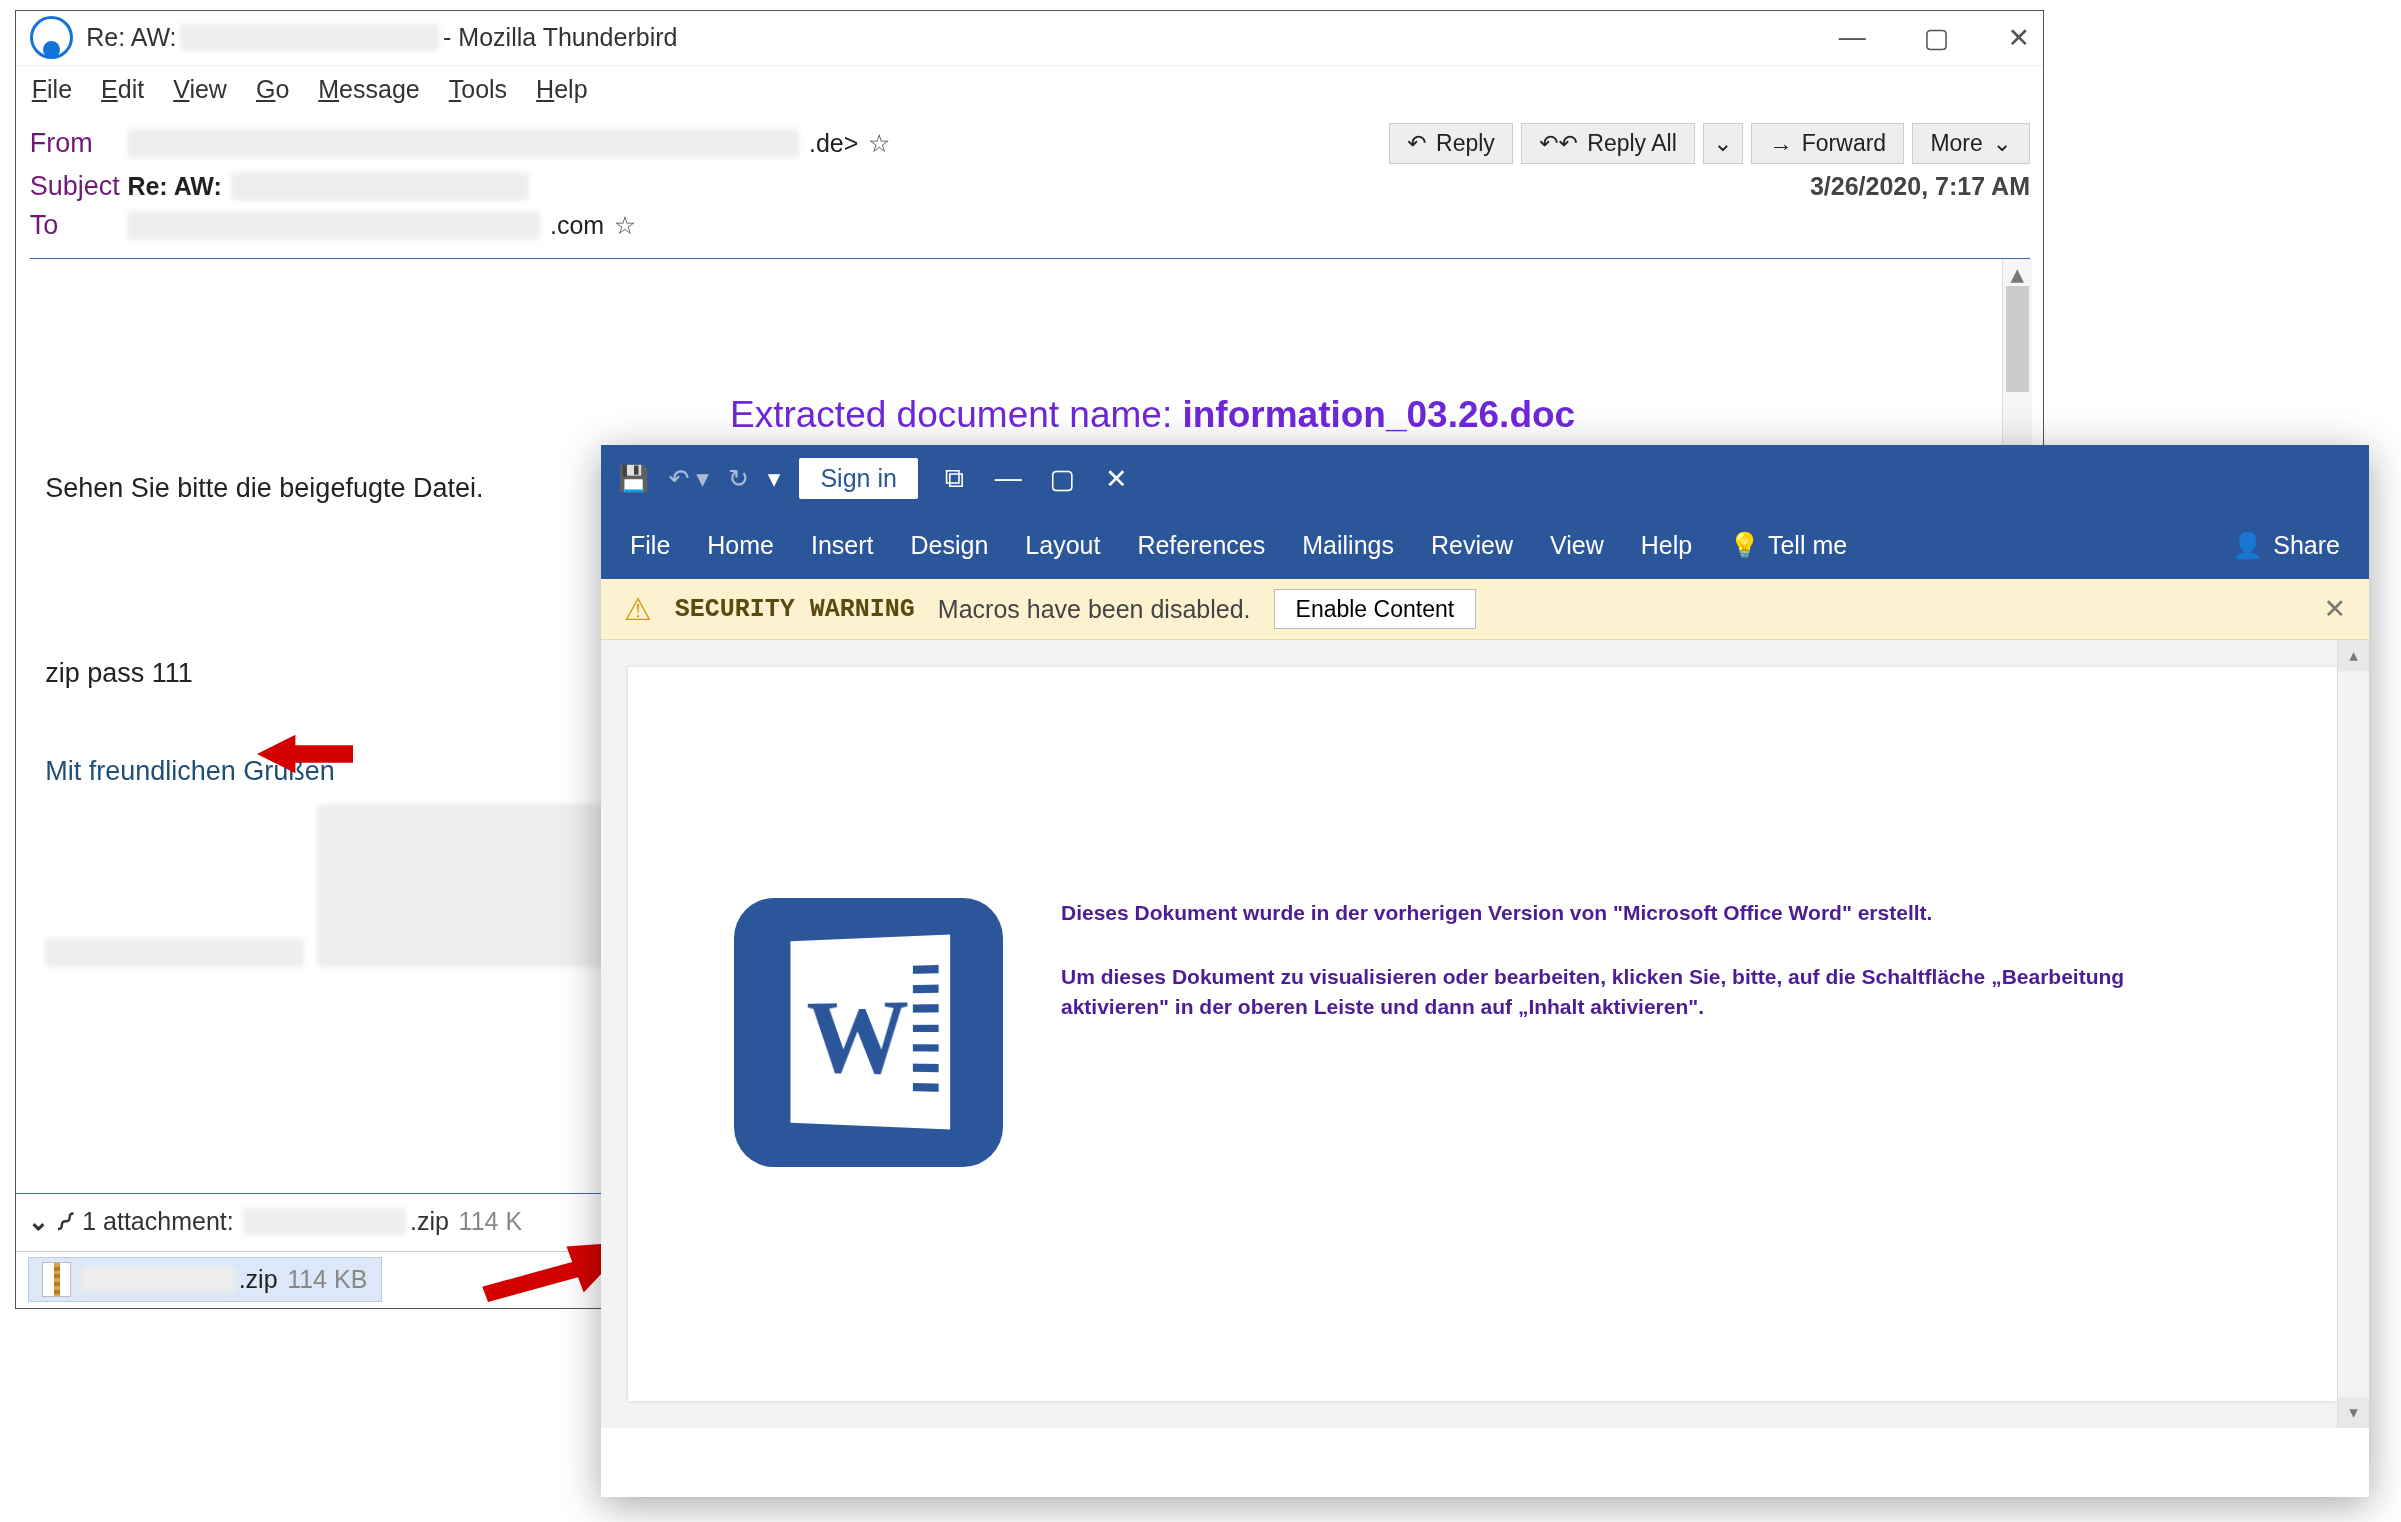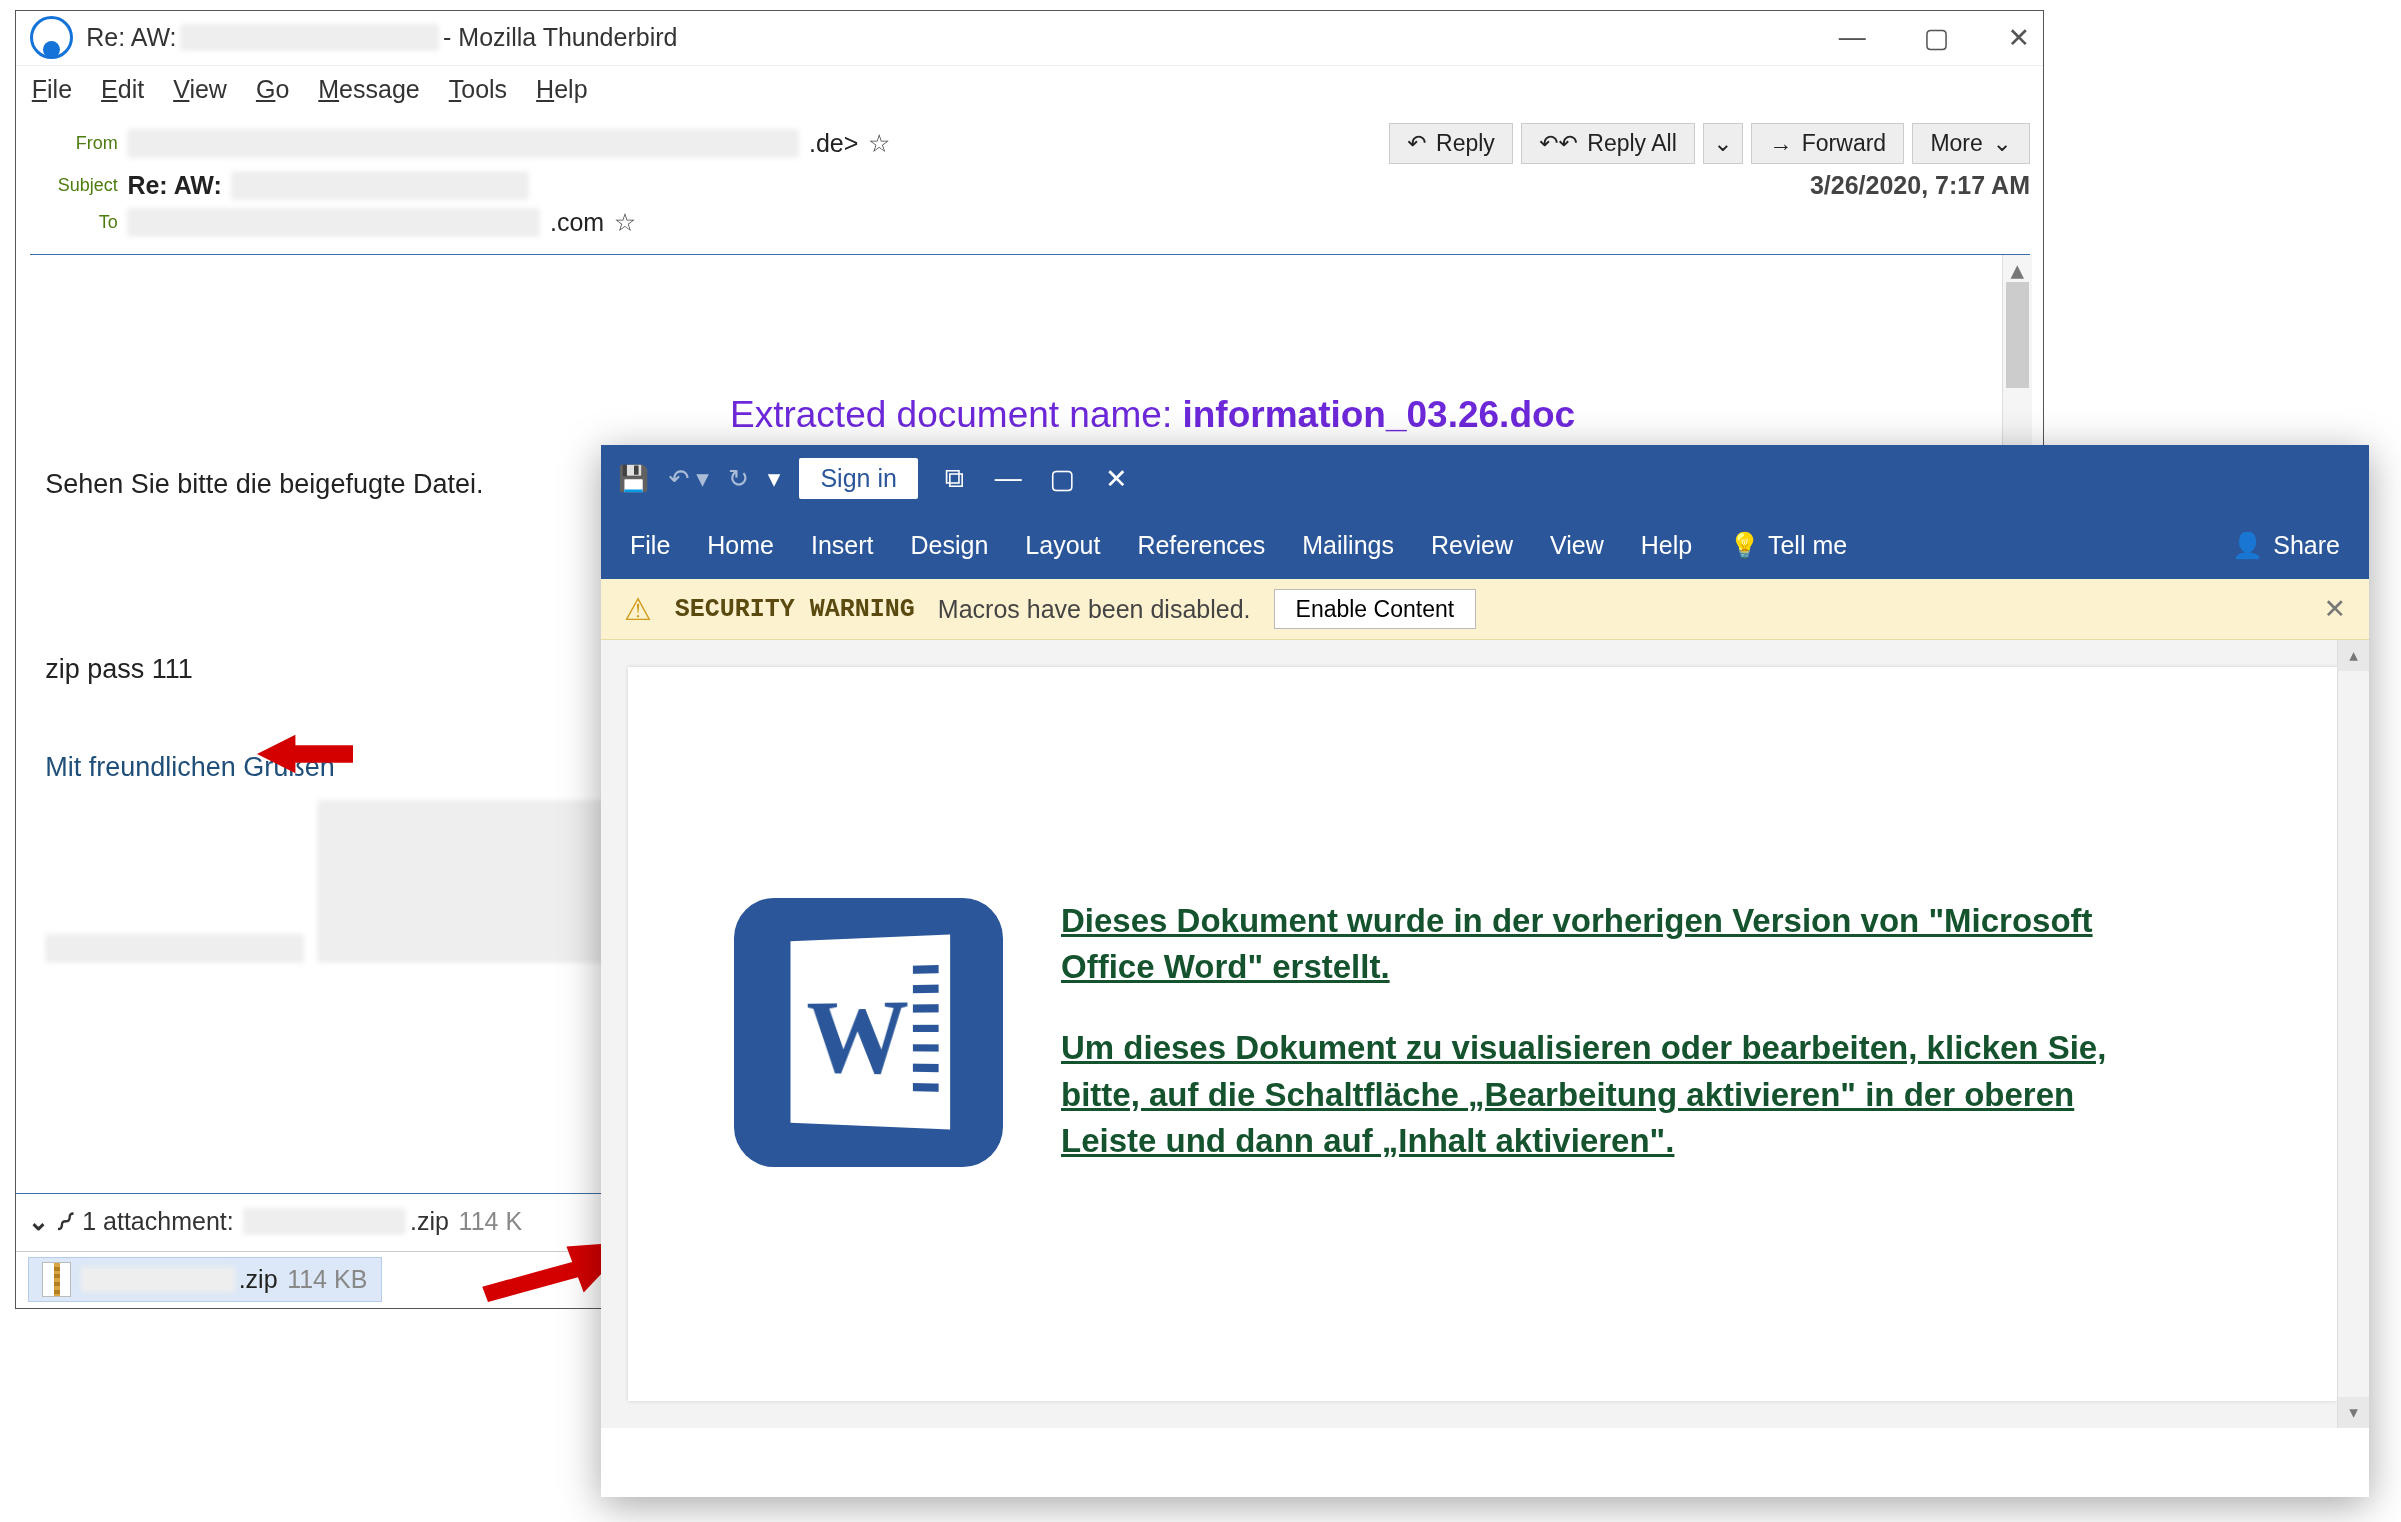--- a/index.html
+++ b/index.html
@@ -9,21 +9,21 @@
 .tb-icon{width:37px;height:37px;border-radius:50%;border:3.8px solid #1373d9;display:flex;align-items:flex-end;justify-content:center;margin-right:13.4px;position:relative;}
 .tb-icon::after{content:"";width:17.3px;height:17.3px;background:#1373d9;border-radius:50%;position:absolute;bottom:-1.9px;}
 .tb-title{font-size:25px;color:#333;display:flex;align-items:center;gap:3.8px;}
 .redact{display:inline-block;background:#eee;filter:blur(2.9px);border-radius:2.9px;}
 .tb-winbtns{margin-left:auto;display:flex;gap:58px;font-size:27px;color:#555;}
 .tb-winbtns span{cursor:pointer;}
 .tb-menubar{height:48px;display:flex;align-items:center;gap:29px;padding:0 15.4px;font-size:25px;color:#333;}
 .tb-menubar .ul{text-decoration:underline;}
 .tb-header{padding:5.8px 13.4px;}
 .hdr-row{display:flex;align-items:center;gap:9.6px;font-size:25px;padding:3.8px 0;}
-.hdr-lbl{width:88px;text-align:right;color:#4d7c0f;font-size:18px;}
+.hdr-lbl{width:88px;color:#701a75;font-size:27px;}
 .tb-actions{margin-left:auto;display:flex;gap:7.7px;align-items:center;}
 .tb-btn{background:#eee;border:1px solid #ccc;padding:5.8px 17.3px;font-size:23px;display:flex;align-items:center;gap:9.6px;cursor:pointer;}
 .tb-body{position:relative;margin:7.7px 13.4px 0 13.4px;border-top:1.9px solid #3b6ea5;padding:11.5px 9.6px 0 9.6px;height:884px;font-size:27px;color:#222;}
 .tb-scroll{position:absolute;right:-1.9px;top:0;width:29px;height:100%;background:#f5f5f5;border-left:1px solid #ddd;}
 .tb-scrollthumb{position:absolute;top:0;left:2.9px;width:23px;height:106px;background:#ccc;}
 .tb-scroll .arr{position:absolute;left:0;width:29px;height:29px;display:flex;align-items:center;justify-content:center;color:#777;}
 .tb-attbar{position:absolute;left:0;bottom:58px;width:100%;border-top:1.9px solid #3b6ea5;height:56px;display:flex;align-items:center;gap:9.6px;padding:0 11.5px;font-size:25px;color:#333;}
 .tb-attrow{position:absolute;left:0;bottom:0;width:100%;height:56px;border-top:1px solid #ccc;display:flex;align-items:center;padding:0 11.5px;gap:13.4px;font-size:25px;}
 .att-chip{background:#dce8f7;border:1px solid #b6cce8;padding:3.8px 13.4px;display:flex;align-items:center;gap:9.6px;}
 .zip-ico{width:27px;height:33px;background:#fff;border:1px solid #bbb;position:relative;}
@@ -49,21 +49,21 @@
 .wd-warn .close{margin-left:auto;font-size:27px;color:#777;}
 .wd-canvas{position:relative;height:788px;background:#f3f3f3;display:flex;}
 .wd-page{background:#fff;margin:27px 0 27px 27px;flex:1;box-shadow:0 0 3.8px rgba(0,0,0,.15);padding:231px 86px 0 106px;display:flex;gap:58px;}
 .wd-scroll{width:31px;background:#f3f3f3;border-left:1px solid #ddd;position:relative;}
 .wd-scroll .arr{position:absolute;left:0;width:31px;height:31px;display:flex;align-items:center;justify-content:center;color:#777;background:#e8e8e8;}
 .wd-wicon{width:269px;height:269px;background:#2b579a;border-radius:40px;position:relative;flex-shrink:0;}
 .wd-wicon .sheet{position:absolute;left:52px;top:40px;width:163px;height:188px;background:#fff;transform:perspective(480px) rotateY(-12deg);display:flex;}
 .wd-wicon .sheet .w{font-family:Georgia,serif;font-size:106px;color:#2b579a;font-weight:700;padding:38px 0 0 17.3px;}
 .wd-wicon .sheet .lines{flex:1;padding:29px 11.5px 0 3.8px;display:flex;flex-direction:column;gap:11.5px;}
 .wd-wicon .sheet .lines span{height:7.7px;background:#2b579a;}
-.wd-text{color:#14532d;font-size:33px;font-weight:700;line-height:1.4;max-width:1105px;text-decoration:underline;}
+.wd-text{color:#4c1d95;font-size:21px;font-weight:700;line-height:1.4;max-width:1105px;}
 .wd-text p{margin:0 0 35px 0;}
 .wd-status{height:48px;background:#f3f3f3;border-top:1px solid #ddd;display:flex;align-items:center;padding:0 19px;gap:29px;font-size:23px;color:#555;}
 .wd-status .right{margin-left:auto;display:flex;align-items:center;gap:17.3px;}
 .viewbtn{width:40px;height:33px;border:1px solid #ccc;display:flex;align-items:center;justify-content:center;color:#777;}
 .viewbtn.active{background:#d0d0d0;}
 .slider{width:173px;height:5.8px;background:#ccc;position:relative;}
 .slider::before{content:"";position:absolute;left:50%;top:-1.9px;width:1.9px;height:9.6px;background:#999;}
 .slider .thumb{position:absolute;top:-8.6px;width:11.5px;height:23px;background:#888;}
 </style>
 </head>

